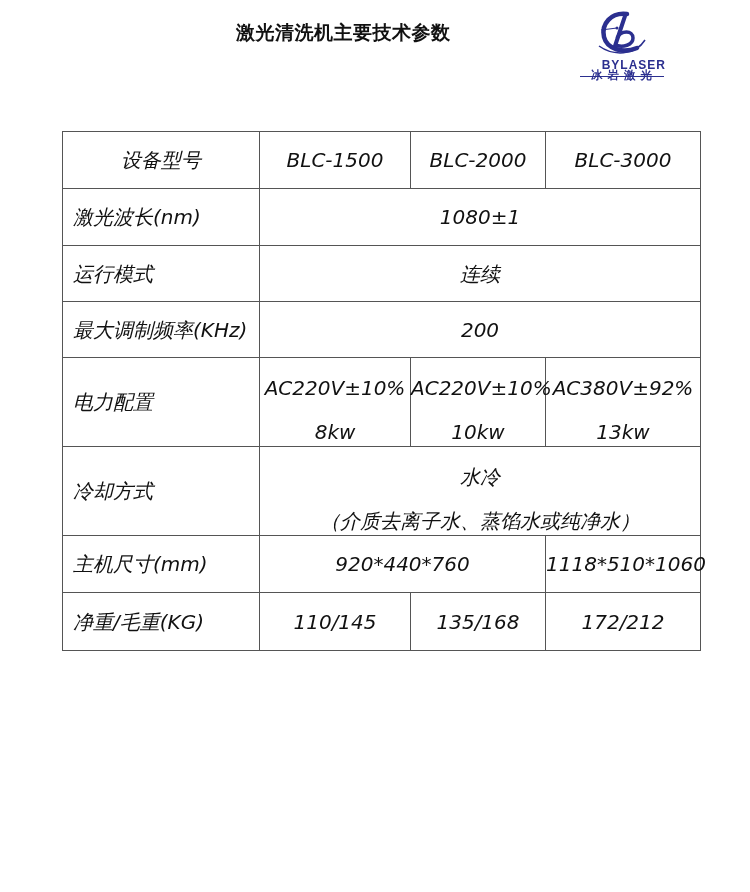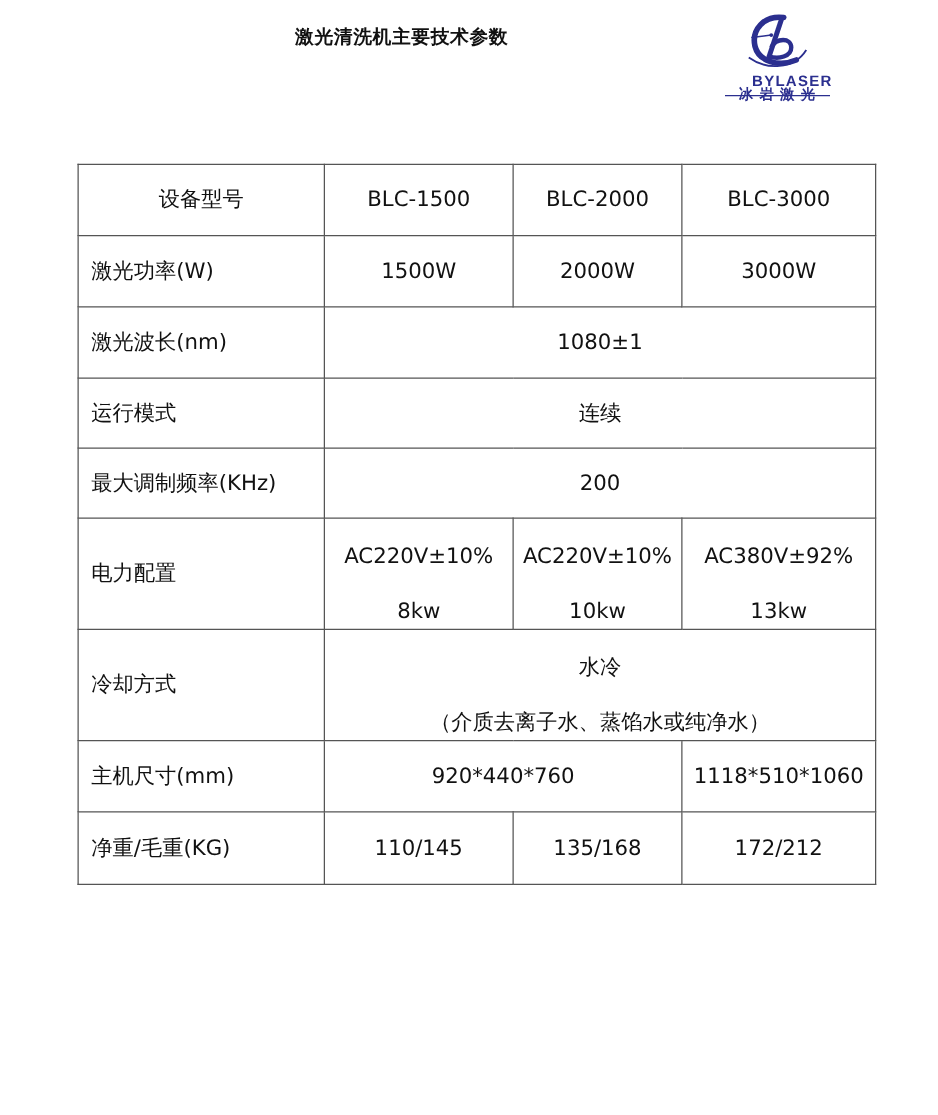--- a/index.html
+++ b/index.html
@@ -3,21 +3,21 @@
 <meta charset="utf-8">
 <style>
   html, body { margin: 0; padding: 0; background: #ffffff; }
   body {
     width: 750px; height: 892px; position: relative; overflow: hidden;
     font-family: "DejaVu Sans", "Liberation Sans", sans-serif;
     color: #111111;
   }
   .title {
     position: absolute; left: 236px; top: 20px;
-    font-size: 15px; font-weight: bold; letter-spacing: 0.5px;
+    font-size: 19px; font-weight: bold; letter-spacing: 0.5px;
     color: #111;
   }
   .logo {
     position: absolute; left: 578px; top: 10px; width: 88px; height: 82px;
   }
   .logo svg { position: absolute; left: 19px; top: 0; }
   .logo-en {
     position: absolute; left: 0; top: 48px; width: 88px; text-align: right;
     font-family: "Liberation Sans", sans-serif; font-weight: bold;
     font-size: 12px; color: #2b2f8f; letter-spacing: 1px;
@@ -31,23 +31,24 @@
     position: absolute; left: 2px; top: 66px; width: 84px; height: 1px; background: #2b2f8f;
   }
   table.spec {
     position: absolute; left: 62px; top: 131px;
     width: 638px; border-collapse: collapse;
     table-layout: fixed;
   }
   table.spec td {
     border: 1.5px solid #555;
     text-align: center; vertical-align: middle;
-    font-size: 17px; line-height: 28px;
+    font-size: 20px; line-height: 28px;
     padding: 0;
     font-family: "DejaVu Sans", "Liberation Sans", sans-serif;
+    font-style: italic;
   }
   table.spec td.label {
     text-align: left; padding-left: 10px;
   }
   table.spec td.label.center { text-align: center; padding-left: 0; }
   .line { display: block; margin-top: 16px; }
 </style>
 </head>
 <body>
 
@@ -73,26 +74,20 @@
     <col style="width:151px">
     <col style="width:135px">
     <col style="width:155px">
   </colgroup>
   <tbody>
       <tr style="height:57px">
     <td class="label center">设备型号</td>
     <td>BLC-1500</td>
     <td>BLC-2000</td>
     <td>BLC-3000</td>
-  </tr>
-  <tr style="height:57px">
-    <td class="label">激光功率(W)</td>
-    <td>1500W</td>
-    <td>2000W</td>
-    <td>3000W</td>
   </tr>
   <tr style="height:57px">
     <td class="label">激光波长(nm)</td>
     <td colspan="3">1080±1</td>
   </tr>
   <tr style="height:56px">
     <td class="label">运行模式</td>
     <td colspan="3">连续</td>
   </tr>
   <tr style="height:56px">

